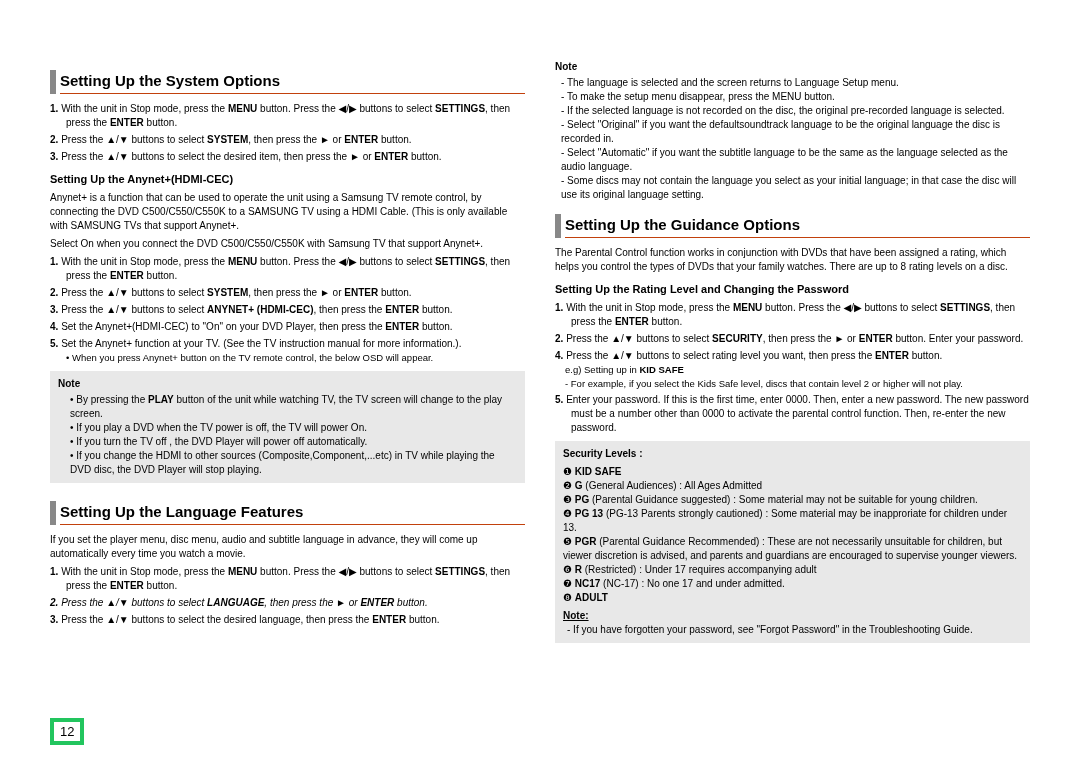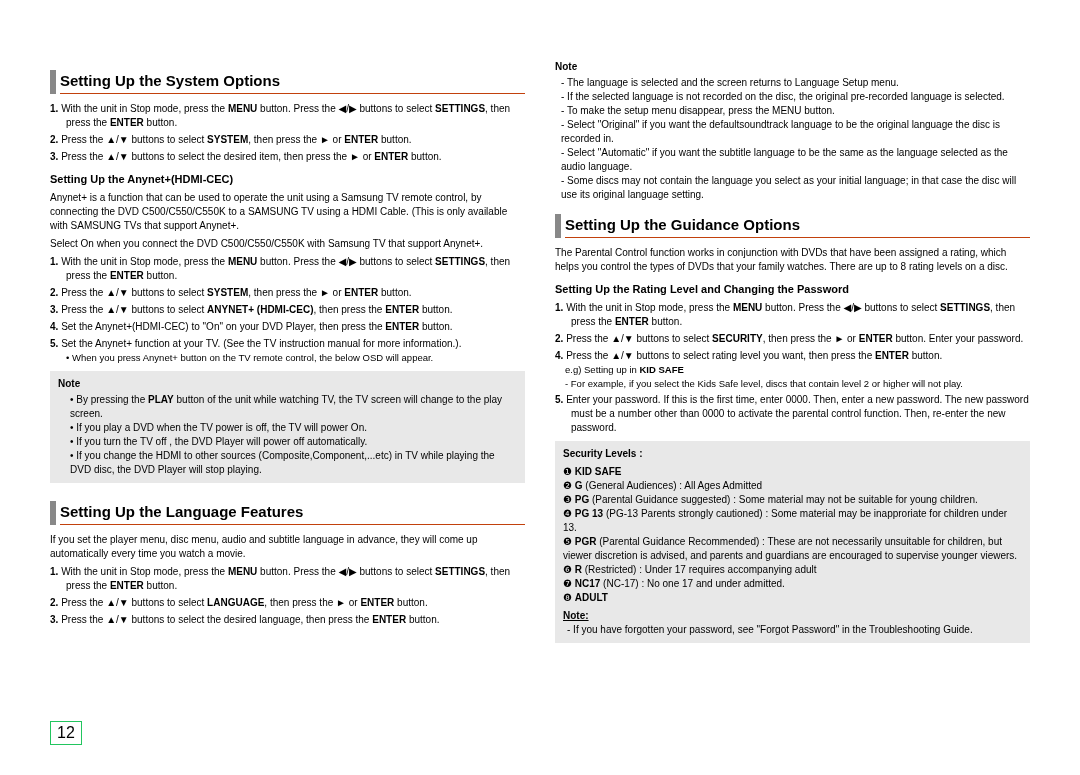--- a/index.html
+++ b/index.html
@@ -87,24 +87,24 @@
   }
   .col-right .note-render {
     margin: 0 0 12px 0;
   }
   .sec-list {
     margin: 4px 0;
     padding-left: 0;
     list-style: none;
   }
   .page-number {
-    border: 1px solid #22c55e;
+    border: 4px solid #22c55e;
     display: inline-block;
     padding: 2px 6px;
-    font-size: 16px;
+    font-size: 13px;
     margin-top: 10px;
   }
   b { font-weight: bold; }
   .dash-line::before { content: "- "; }
   .small-ind { margin-left: 16px; font-size: 9.5px;}
   .ol-sub {
     margin-left: 10px;
     font-size: 9.5px;
   }
 </style>
@@ -151,33 +151,33 @@
         </ul>
       </div>
 
       <div class="section-title" style="margin-top:18px;">
         <div class="bar"></div>
         <div class="txt">Setting Up the Language Features</div>
       </div>
       <div class="para">If you set the player menu, disc menu, audio and subtitle language in advance, they will come up automatically every time you watch a movie.</div>
       <ol class="numlist" style="list-style: none; padding-left: 0px;">
         <li style="font-weight: normal; padding-left: 16px; text-indent: -16px;"><span><b>1.</b> </span><span>With the unit in Stop mode, press the <b>MENU</b> button. Press the ◀/▶ buttons to select <b>SETTINGS</b>, then press the <b>ENTER</b> button.</span></li>
-        <li style="font-weight: normal; padding-left: 16px; text-indent: -16px;"><span><b>2.</b> </span><span>Press the ▲/▼ buttons to select <b>LANGUAGE</b>, then press the ► or <b>ENTER</b> button.</span></li>
+        <li style="font-weight: normal; padding-left: 16px; text-indent: -16px; font-style: italic;"><span><b>2.</b> </span><span>Press the ▲/▼ buttons to select <b>LANGUAGE</b>, then press the ► or <b>ENTER</b> button.</span></li>
         <li style="font-weight: normal; padding-left: 16px; text-indent: -16px;"><span><b>3.</b> </span><span>Press the ▲/▼ buttons to select the desired language, then press the <b>ENTER</b> button.</span></li>
       </ol>
     </div>
 
     <div class="col col-right">
 
       <div class="note-render">
         <div class="note-label" style="font-weight:bold;">Note</div>
         <ul>
           <li><span>The language is selected and the screen returns to Language Setup menu.</span></li>
+          <li><span>To make the setup menu disappear, press the MENU button.</span></li>
           <li><span>If the selected language is not recorded on the disc, the original pre-recorded language is selected.</span></li>
-          <li><span>To make the setup menu disappear, press the MENU button.</span></li>
           <li><span>Select "Original" if you want the defaultsoundtrack language to be the original language the disc is recorded in.</span></li>
           <li><span>Select "Automatic" if you want the subtitle language to be the same as the language selected as the audio language.</span></li>
           <li><span>Some discs may not contain the language you select as your initial language; in that case the disc will use its original language setting.</span></li>
         </ul>
       </div>
 
       <div class="section-title">
         <div class="bar"></div>
         <div class="txt">Setting Up the Guidance Options</div>
       </div>

